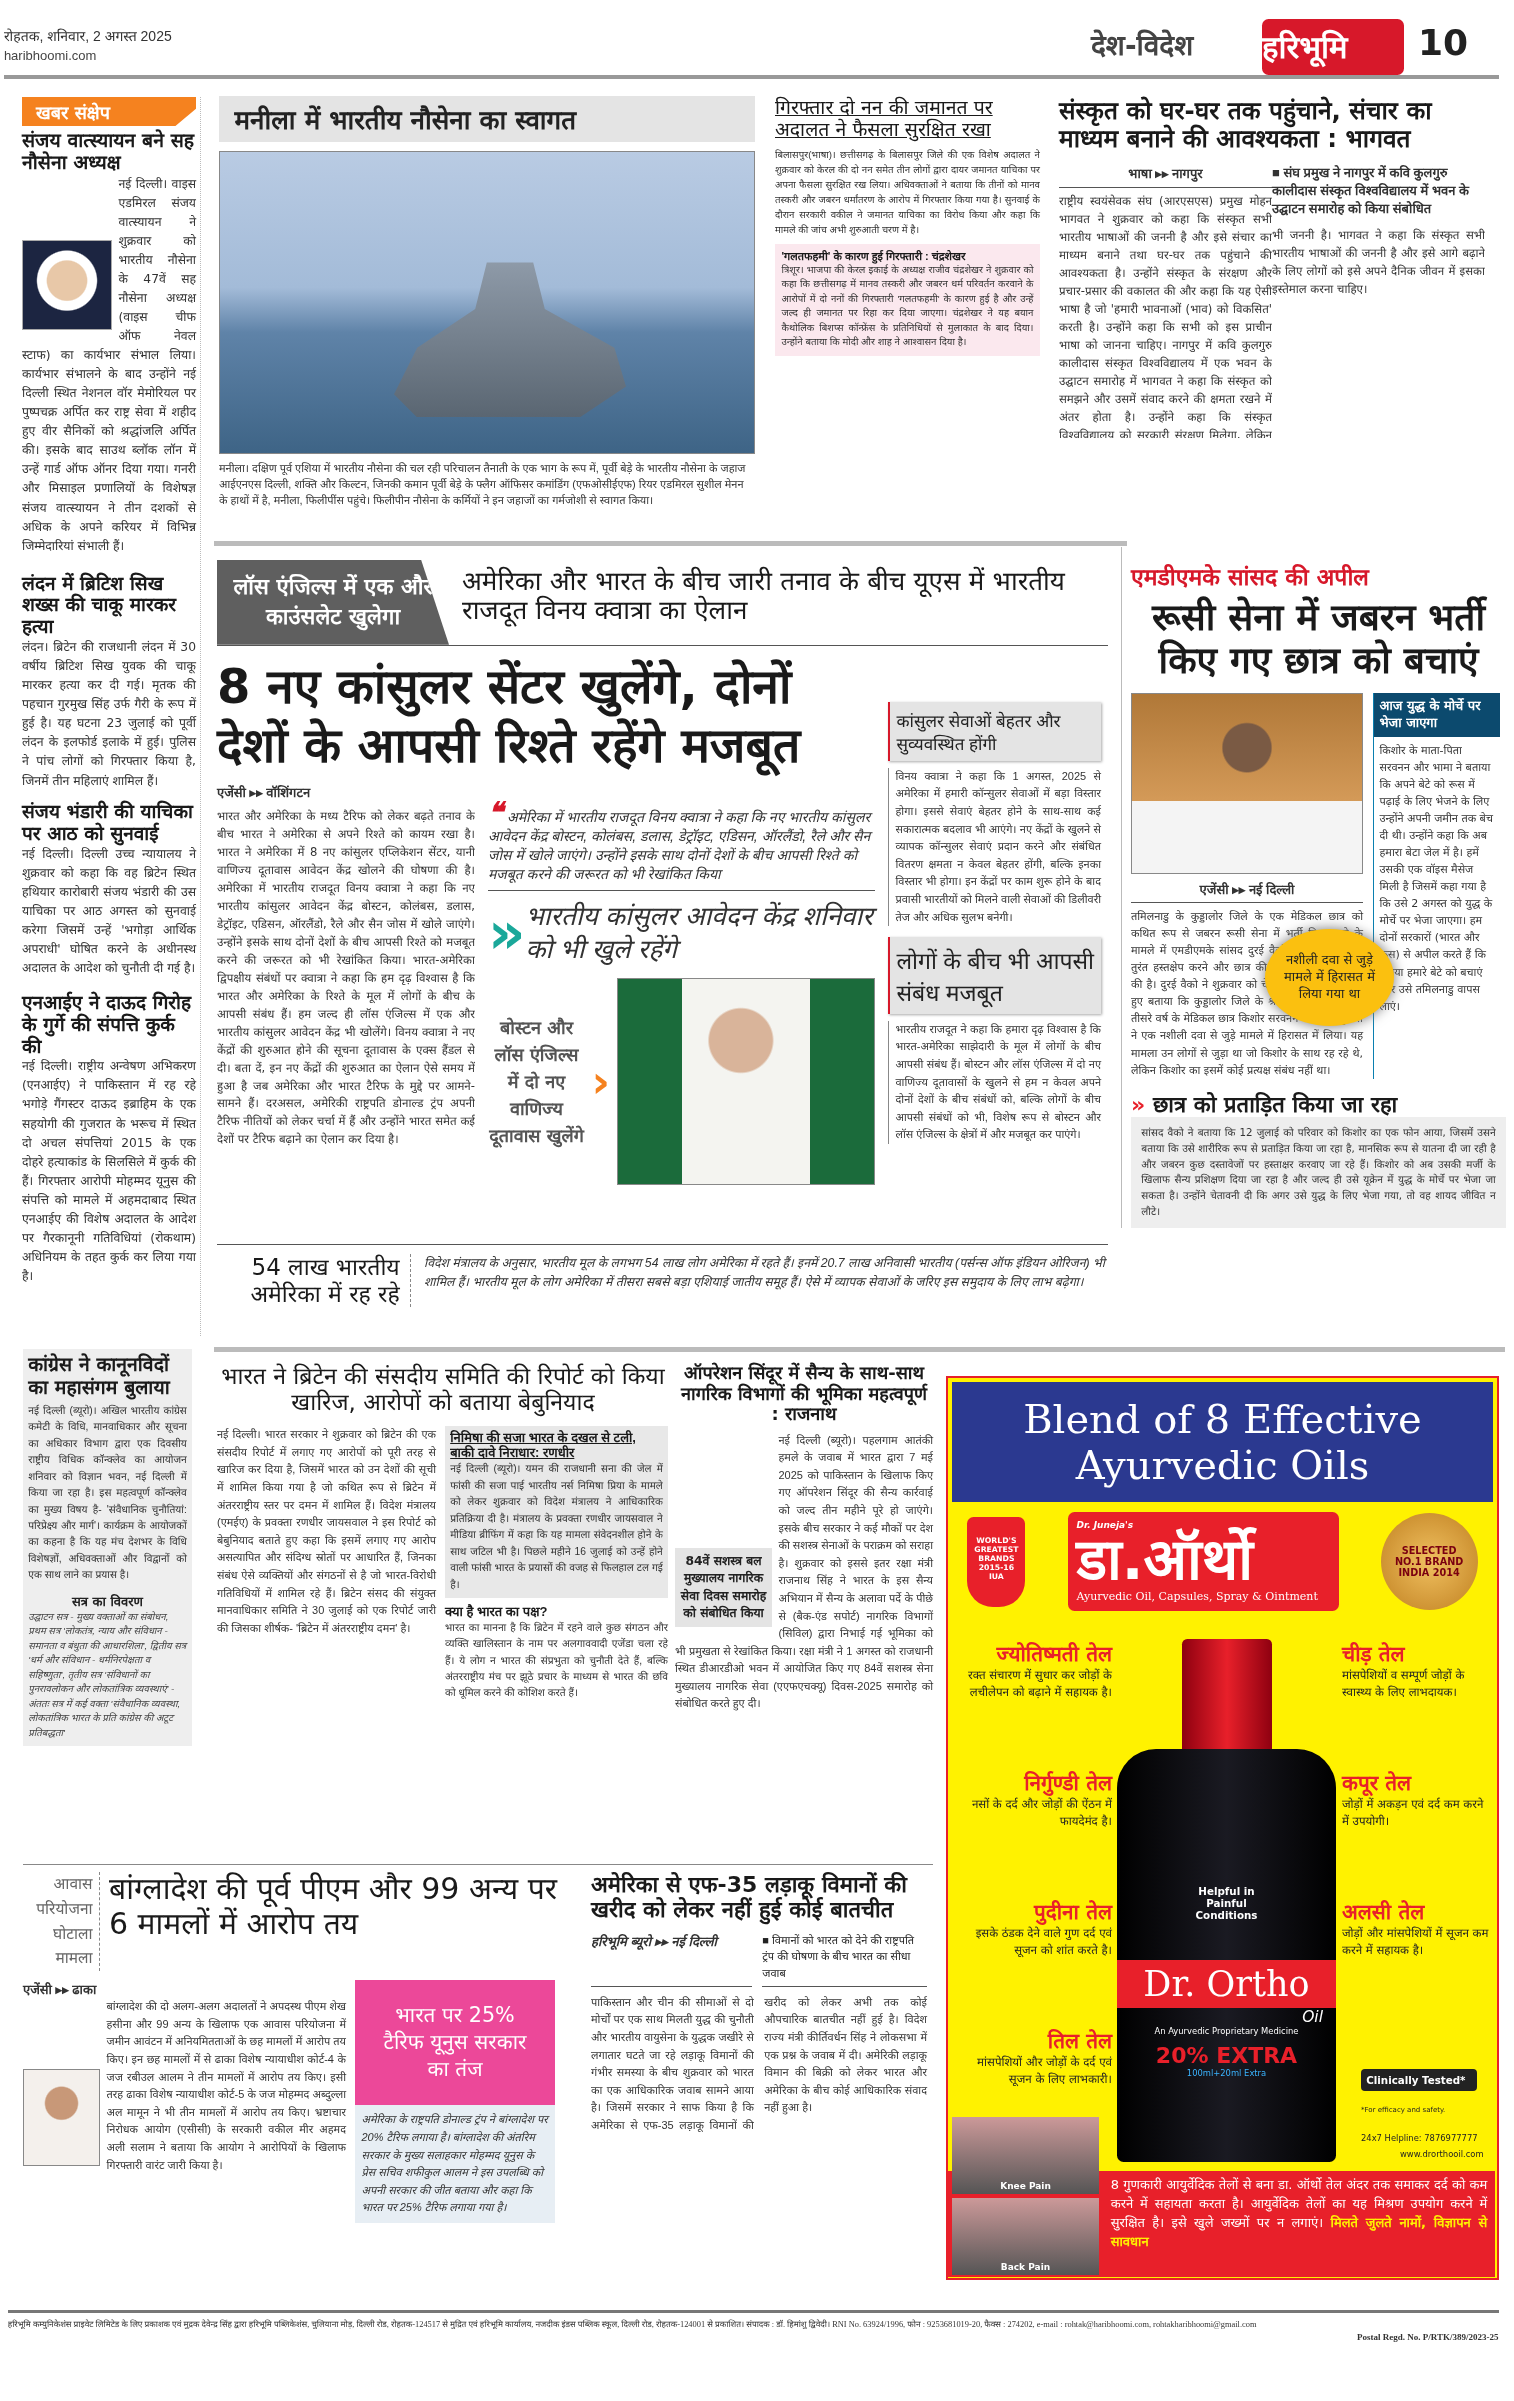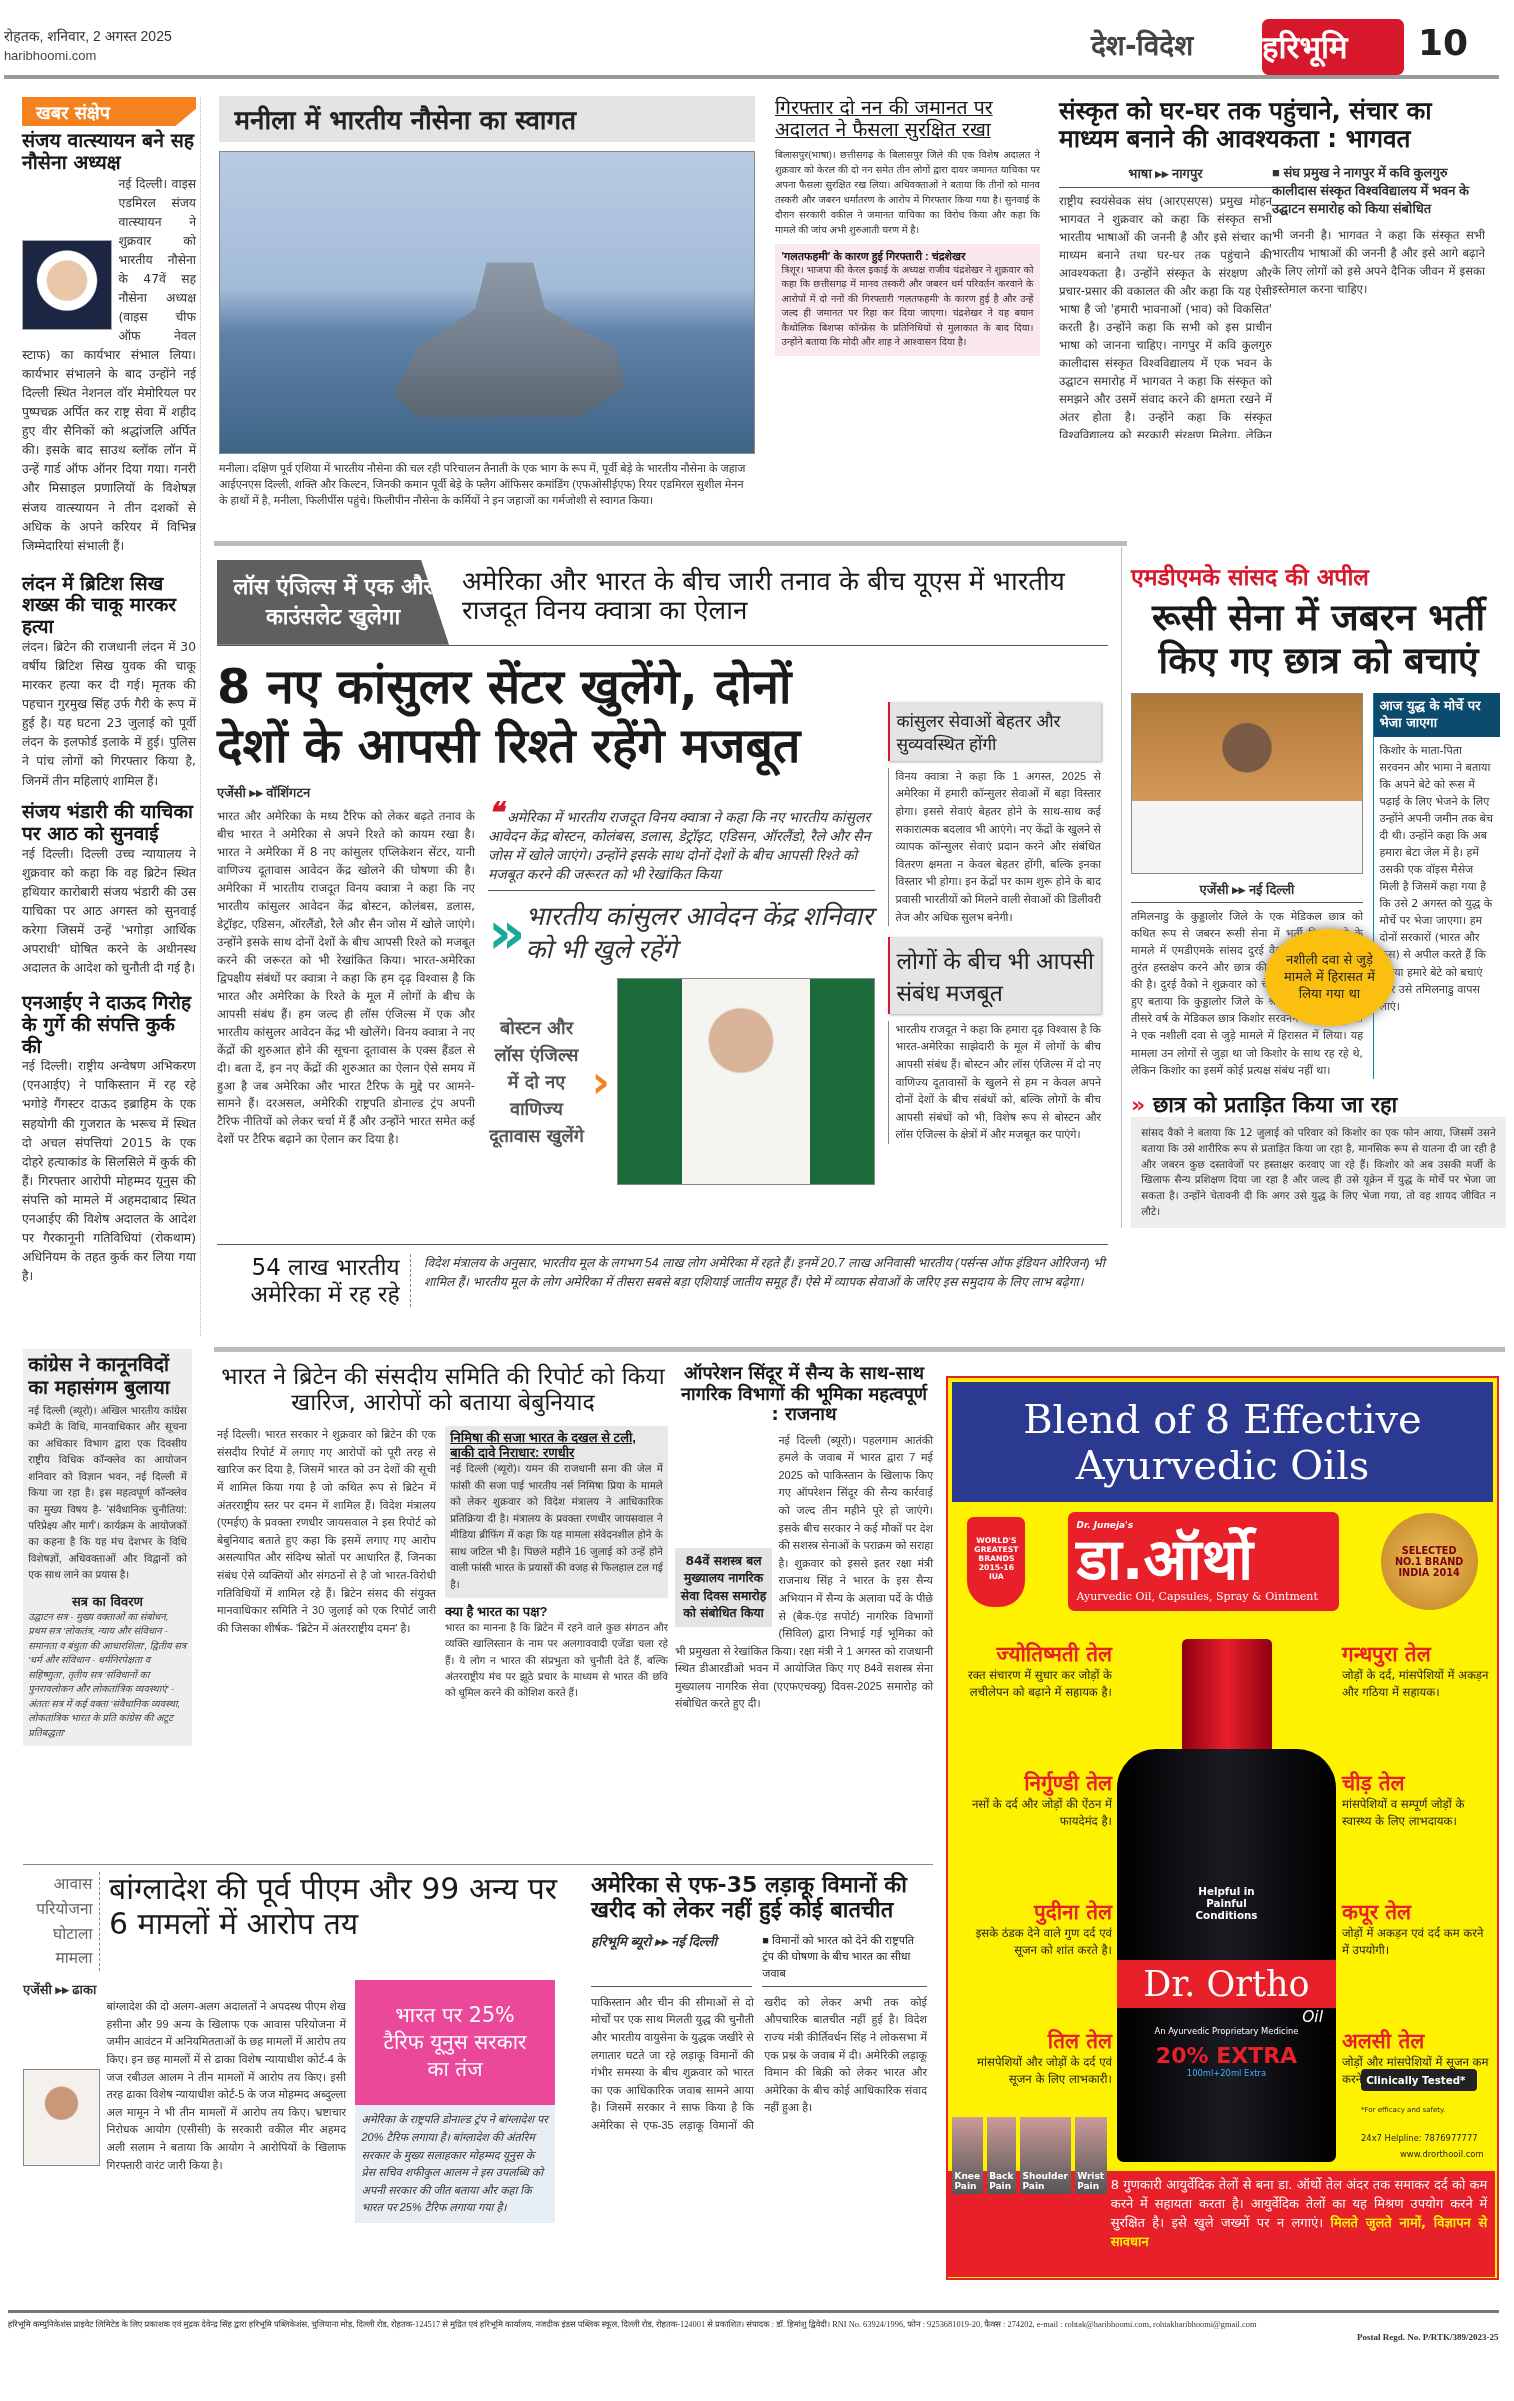--- a/index.html
+++ b/index.html
@@ -239,42 +239,38 @@
         <div style="color:#e8202a;font-size:20.7px;font-weight:bold">पुदीना तेल</div>
         <div style="font-size:11.6px;line-height:1.5">इसके ठंडक देने वाले गुण दर्द एवं सूजन को शांत करते है।</div>
       </div>
     <div style="text-align:right;height:129px">
         <div style="color:#e8202a;font-size:20.7px;font-weight:bold">तिल तेल</div>
         <div style="font-size:11.6px;line-height:1.5">मांसपेशियों और जोड़ों के दर्द एवं सूजन के लिए लाभकारी।</div>
       </div>
   </div>
   <div class="abs" style="left:394px;top:261px;width:148px">
     <div style="height:129px">
-        <div style="color:#e8202a;font-size:20.7px;font-weight:bold">गन्धपुरा तेल</div>
-        <div style="font-size:11.6px;line-height:1.5">जोड़ों के दर्द, मांसपेशियों में अकड़न और गठिया में सहायक।</div>
-      </div>
-    <div style="height:129px">
         <div style="color:#e8202a;font-size:20.7px;font-weight:bold">चीड़ तेल</div>
         <div style="font-size:11.6px;line-height:1.5">मांसपेशियों व सम्पूर्ण जोड़ों के स्वास्थ्य के लिए लाभदायक।</div>
       </div>
     <div style="height:129px">
         <div style="color:#e8202a;font-size:20.7px;font-weight:bold">कपूर तेल</div>
         <div style="font-size:11.6px;line-height:1.5">जोड़ों में अकड़न एवं दर्द कम करने में उपयोगी।</div>
       </div>
     <div style="height:129px">
         <div style="color:#e8202a;font-size:20.7px;font-weight:bold">अलसी तेल</div>
         <div style="font-size:11.6px;line-height:1.5">जोड़ों और मांसपेशियों में सूजन कम करने में सहायक है।</div>
       </div>
   </div>
   <div class="abs" style="left:413px;top:691px;width:116px;background:#222;color:#fff;font-size:10.3px;font-weight:bold;padding:5.2px;border-radius:3.9px">Clinically Tested*</div>
   <div class="abs" style="left:413px;top:728px;font-size:7px">*For efficacy and safety.</div>
   <div class="abs" style="left:413px;top:755px;font-size:8.4px">24x7 Helpline: 7876977777</div>
   <div class="abs" style="left:452px;top:771px;font-size:8.4px">www.drorthooil.com</div>
   <div class="abs" style="left:0;top:793px;width:547px;height:106px;background:#e8202a;display:flex">
-    <div style="width:155px;display:grid;grid-template-columns:1fr 1fr 1fr 1fr;gap:3.9px;padding:3.9px;margin-top:-58px">
+    <div style="width:155px;display:grid;grid-template-columns:1fr;gap:3.9px;padding:3.9px;margin-top:-58px">
       <div style="background:linear-gradient(#c99,#555);color:#fff;font-size:9px;font-weight:bold;display:flex;align-items:flex-end;justify-content:center;height:77px;padding:2.6px">Knee Pain</div>
       <div style="background:linear-gradient(#c99,#555);color:#fff;font-size:9px;font-weight:bold;display:flex;align-items:flex-end;justify-content:center;height:77px;padding:2.6px">Back Pain</div>
       <div style="background:linear-gradient(#c99,#555);color:#fff;font-size:9px;font-weight:bold;display:flex;align-items:flex-end;justify-content:center;height:77px;padding:2.6px">Shoulder Pain</div>
       <div style="background:linear-gradient(#c99,#555);color:#fff;font-size:9px;font-weight:bold;display:flex;align-items:flex-end;justify-content:center;height:77px;padding:2.6px">Wrist Pain</div>
     </div>
     <div style="flex:1;padding:5.2px 7.7px;color:#fff;font-size:13px;line-height:1.45;text-align:justify">
       <span>8 गुणकारी आयुर्वेदिक तेलों से बना डा. ऑर्थो तेल अंदर तक समाकर दर्द को कम करने में सहायता करता है। आयुर्वेदिक तेलों का यह मिश्रण उपयोग करने में सुरक्षित है। इसे खुले जख्मों पर न लगाएं।</span>
       <span style="color:#fff200;font-weight:bold">मिलते जुलते नामों, विज्ञापन से सावधान</span>
     </div>
   </div>

